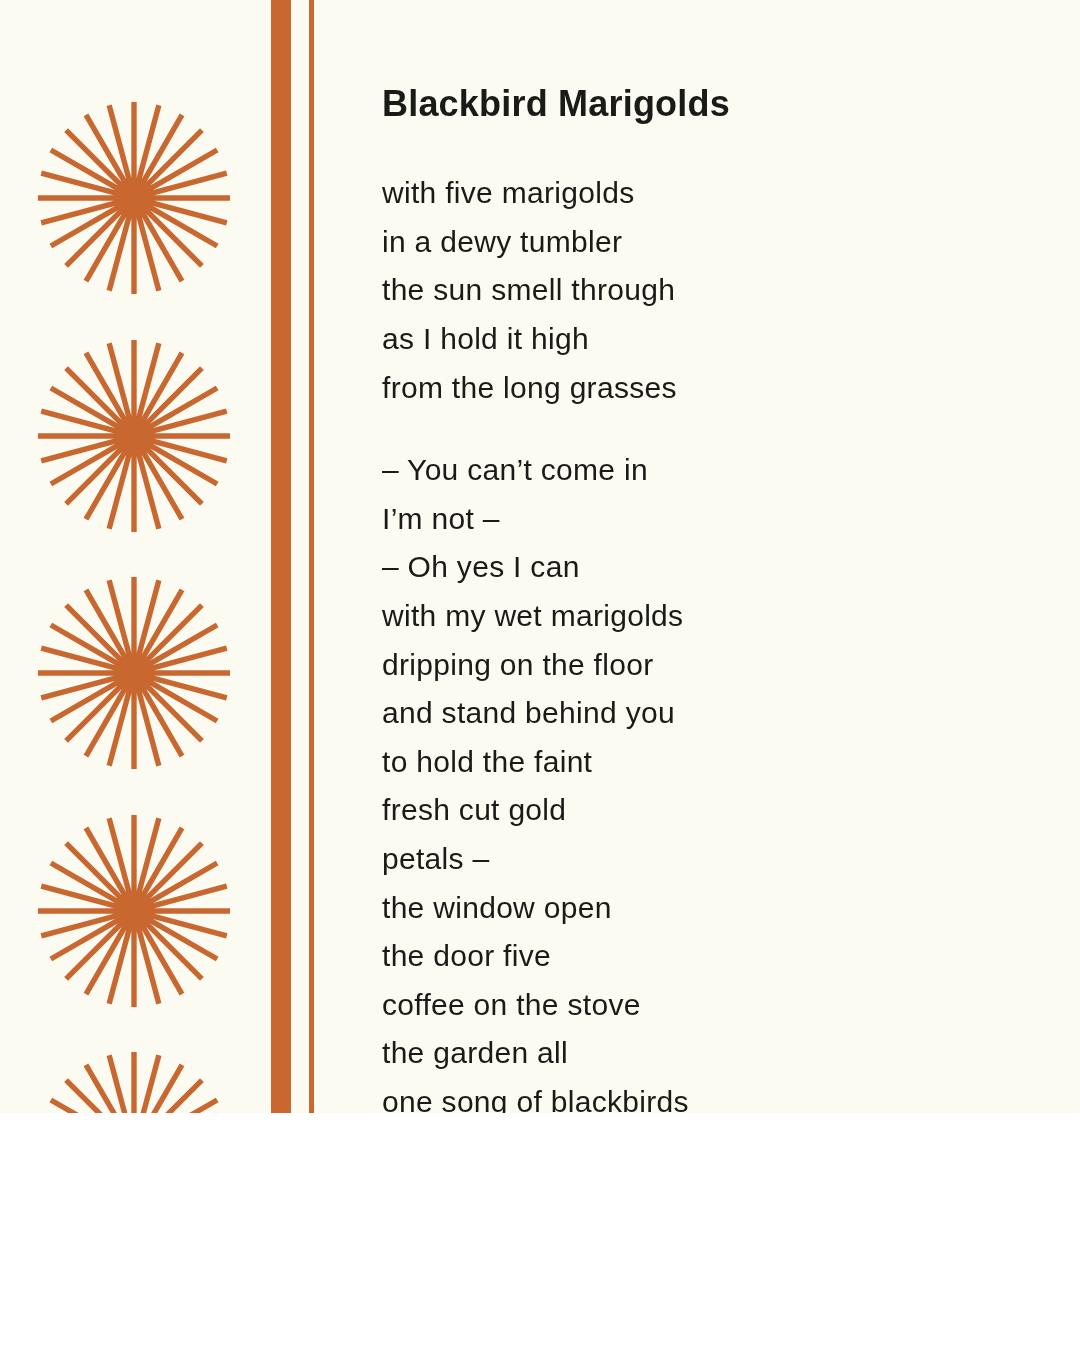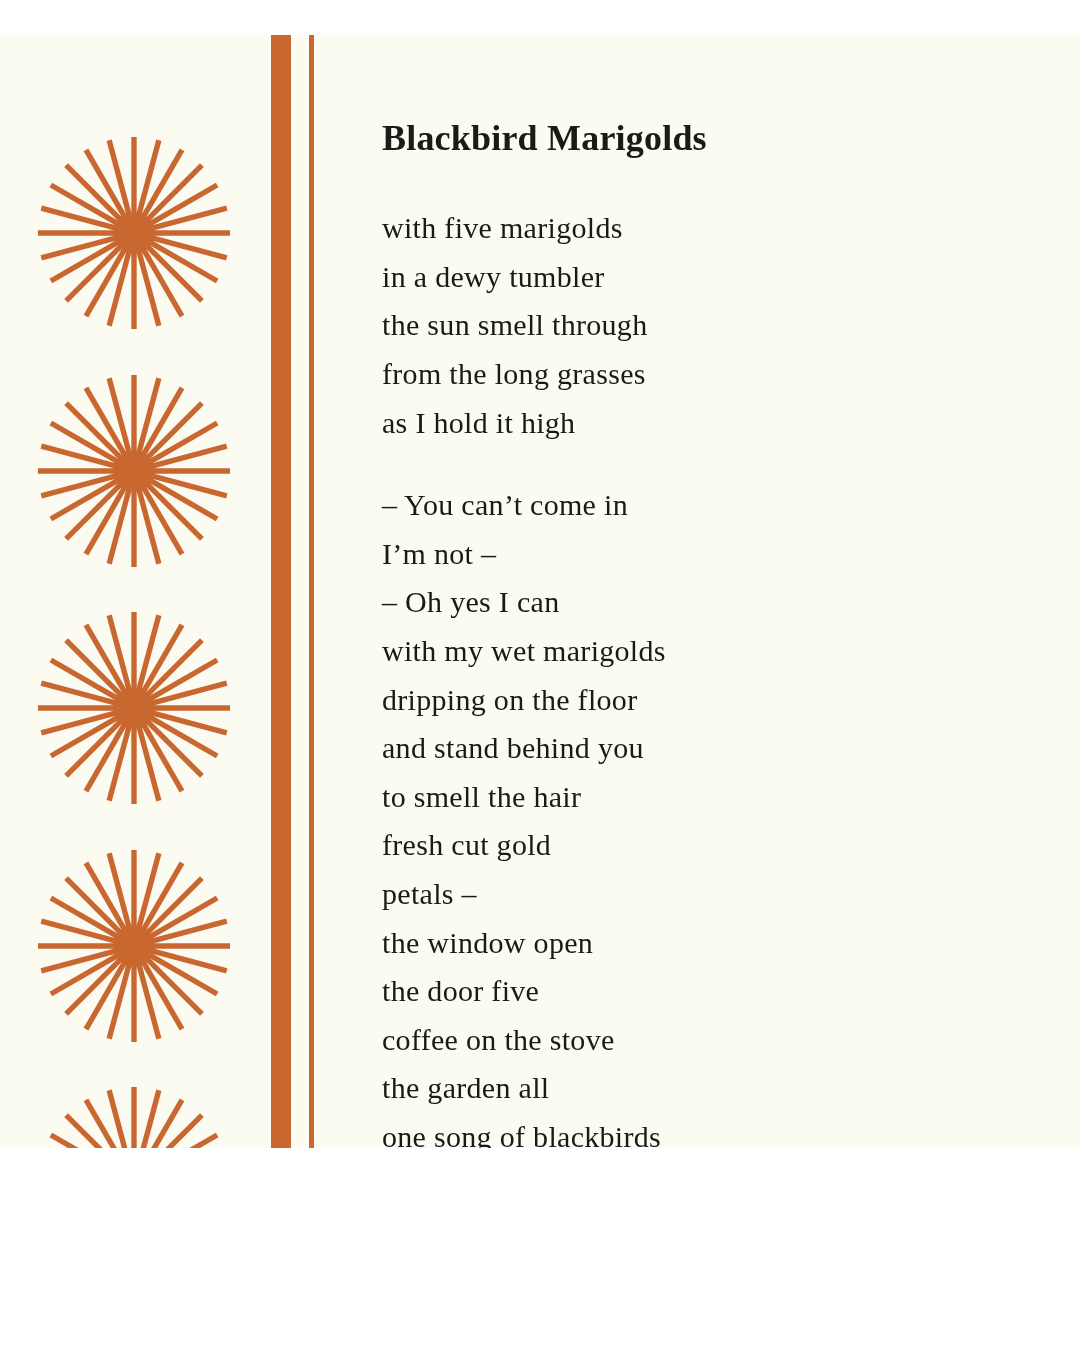--- a/index.html
+++ b/index.html
@@ -5,22 +5,21 @@
   html, body {
     margin: 0;
     padding: 0;
   }
   .page {
     position: relative;
     width: 1080px;
     height: 1113px;
     background: #FCFBF2;
     overflow: hidden;
-    font-family: Liberation Serif, serif;
-    margin-top: 35px;
+    font-family: Liberation Sans, sans-serif;
   }
   .decor-column {
     position: absolute;
     left: 0;
     top: 0;
     width: 270px;
     height: 1350px;
   }
   .starburst {
     position: absolute;
@@ -213,31 +212,31 @@
     </div>
   <div class="stripe stripe-thick" style="background: rgb(200, 103, 47);"></div>
   <div class="stripe stripe-thin" style="background: rgb(200, 103, 47);"></div>
   <div class="text-column" style="color: rgb(26, 26, 23);">
     <h1 class="poem-title">Blackbird Marigolds</h1>
     <div class="poem-body" id="poem-body">
         <div class="stanza">
           <div class="poem-line">with five marigolds</div>
           <div class="poem-line">in a dewy tumbler</div>
           <div class="poem-line">the sun smell through</div>
+          <div class="poem-line">as I hold it high</div>
           <div class="poem-line">from the long grasses</div>
-          <div class="poem-line">as I hold it high</div>
         </div>
         <div class="stanza">
           <div class="poem-line">– You can’t come in</div>
           <div class="poem-line">I’m not –</div>
           <div class="poem-line">– Oh yes I can</div>
           <div class="poem-line">with my wet marigolds</div>
           <div class="poem-line">dripping on the floor</div>
           <div class="poem-line">and stand behind you</div>
-          <div class="poem-line">to smell the hair</div>
+          <div class="poem-line">to hold the faint</div>
           <div class="poem-line">fresh cut gold</div>
           <div class="poem-line">petals –</div>
           <div class="poem-line">the window open</div>
           <div class="poem-line">the door five</div>
           <div class="poem-line">coffee on the stove</div>
           <div class="poem-line">the garden all</div>
           <div class="poem-line">one song of blackbirds</div>
         </div>
       </div>
   </div>

